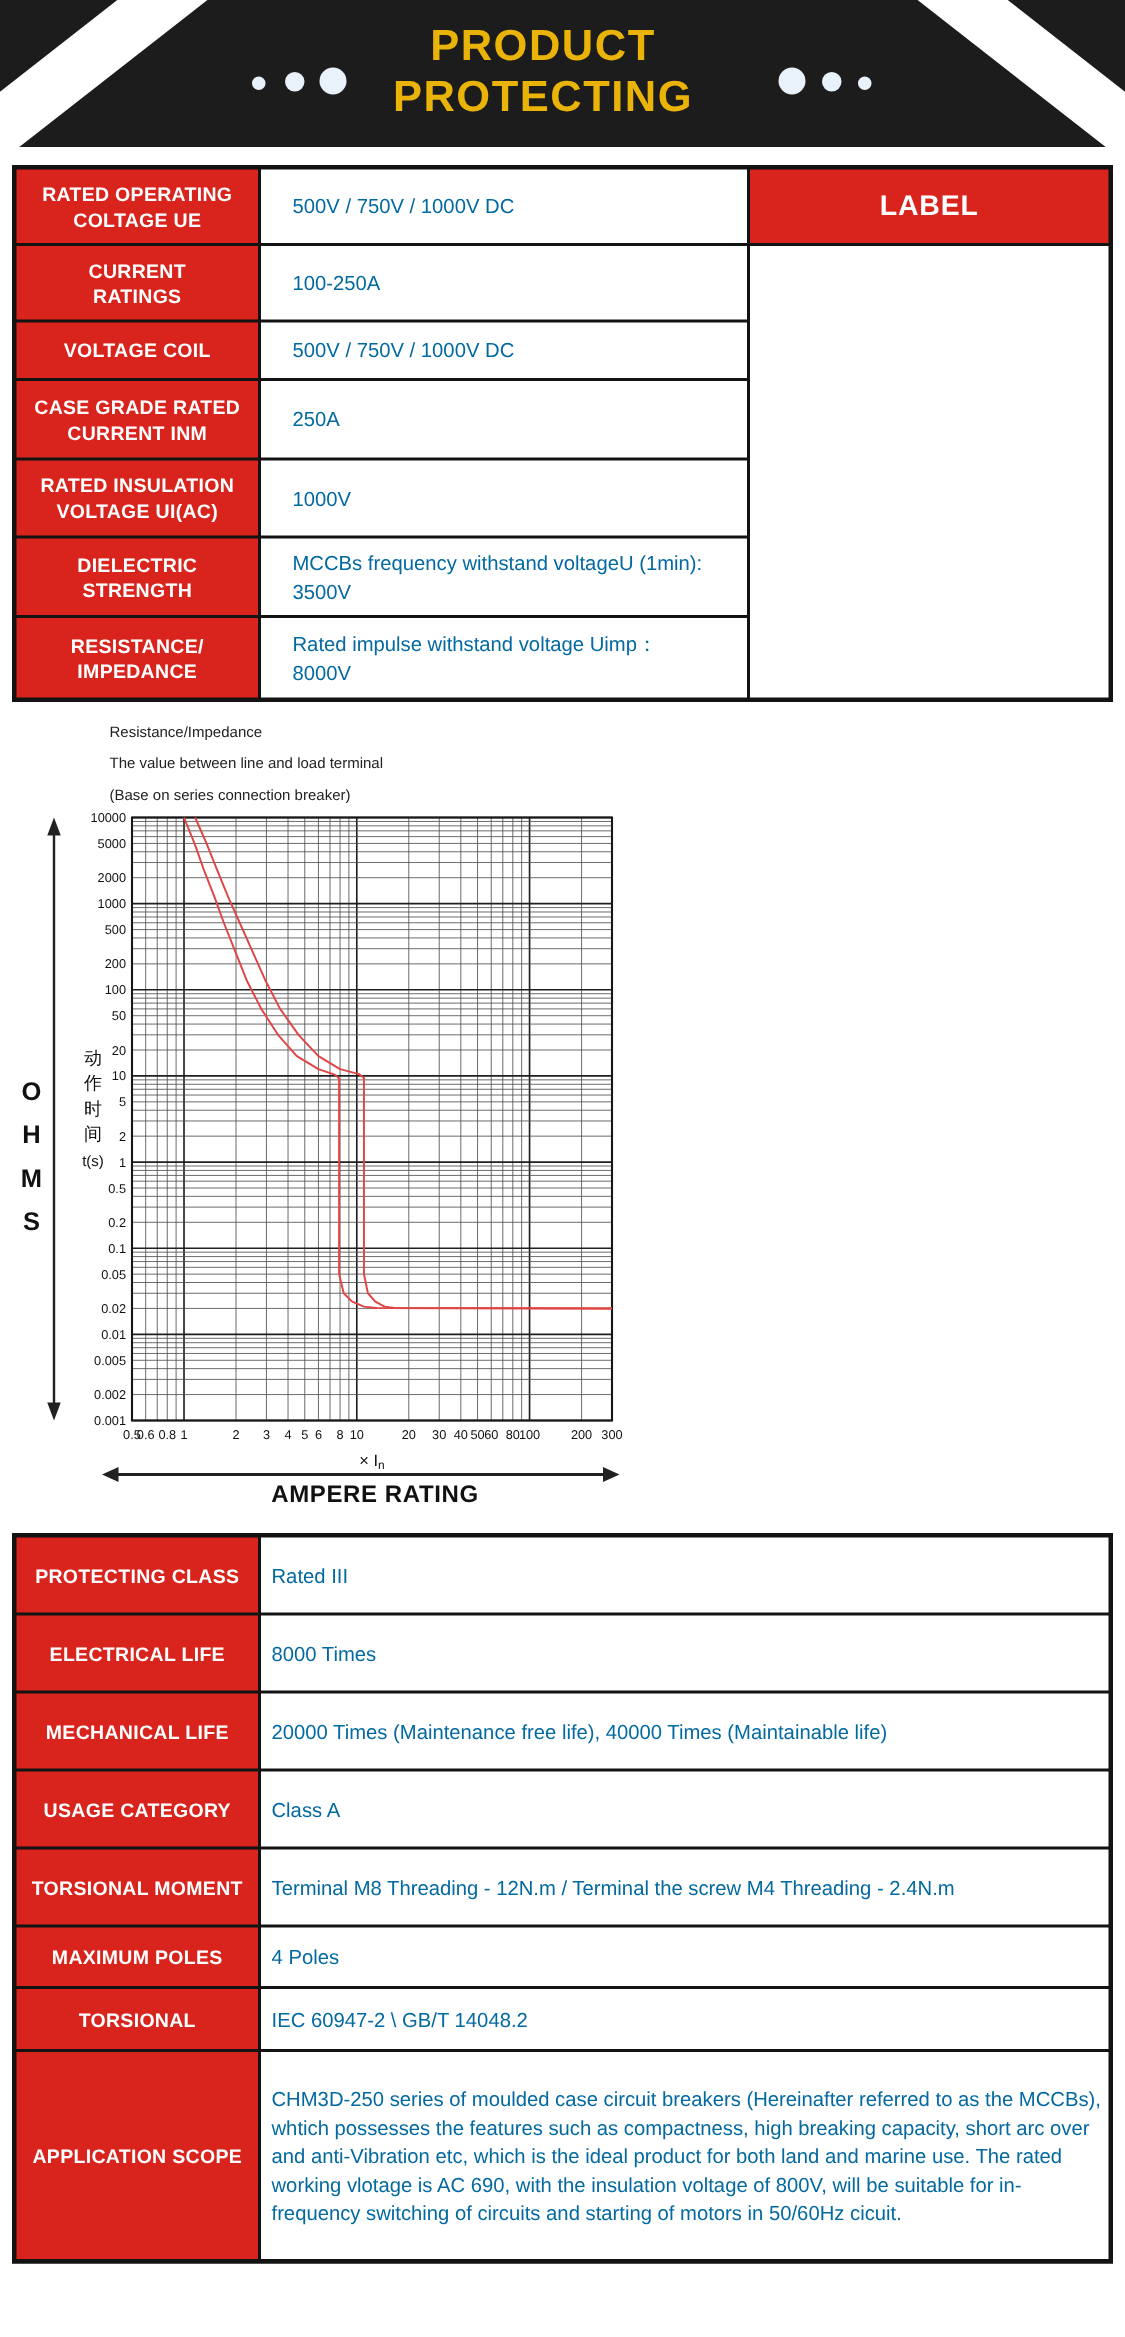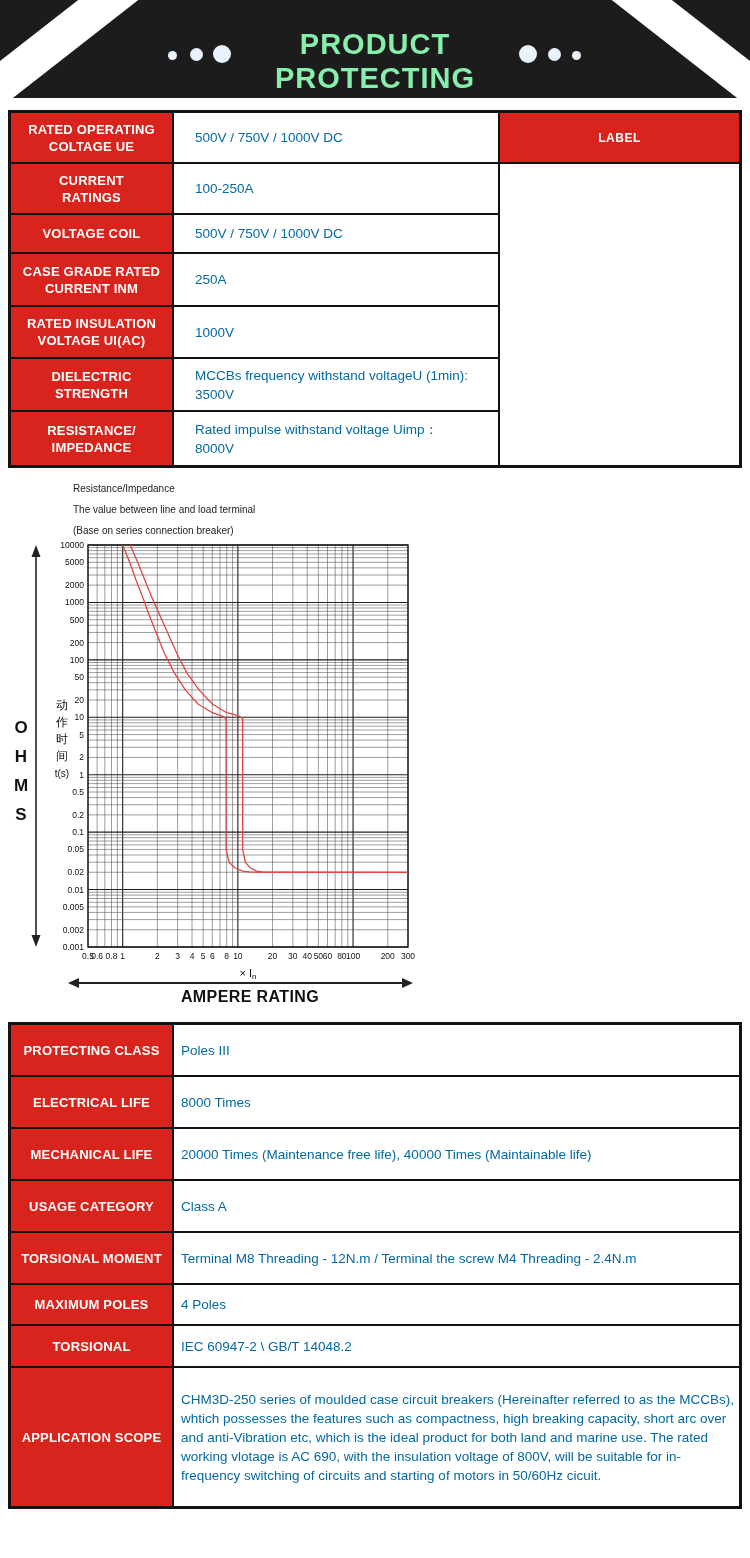--- a/index.html
+++ b/index.html
@@ -6,43 +6,43 @@
   .page{
     position:relative;width:750px;height:1558px;background:#ffffff;
     font-family:"Liberation Sans",sans-serif;overflow:hidden;
   }
   
   .banner{position:absolute;left:0;top:0;width:750px;height:98px;background:#1d1c1c;overflow:hidden;}
   .stripe{position:absolute;width:320px;height:37px;background:#ffffff;}
   .stripe-left{left:-110px;top:27px;transform:rotate(-38deg);}
   .stripe-right{left:540px;top:27px;transform:rotate(38deg);}
   .banner-title{
-    position:absolute;left:0;top:14px;width:724px;margin:13px;text-align:center;
-    color:#86efac;font-size:29px;font-weight:700;line-height:34px;letter-spacing:1px;
+    position:absolute;left:0;top:14px;width:724px;margin:0;text-align:center;
+    color:#eab308;font-size:29px;font-weight:700;line-height:34px;letter-spacing:1px;
   }
   .dot{position:absolute;border-radius:50%;background:#e9f1fb;}
   
   .spec-table{
     position:absolute;background:#131313;border:3px solid #131313;display:grid;gap:2px;
   }
   .table1{left:8px;top:110px;width:728px;grid-template-columns:161px 324px 1fr;
     grid-template-rows:49px 49px 37px 51px 50px 51px 53px;}
   .table2{left:8px;top:1022px;width:728px;grid-template-columns:161px 1fr;
     grid-template-rows:50px 50px 50px 50px 50px 39px 40px 138px;}
   .cell{display:flex;align-items:center;}
   .lbl{
     background:#d8241c;color:#ffffff;font-weight:700;font-size:13px;line-height:17px;
     justify-content:center;text-align:center;white-space:pre-line;letter-spacing:.2px;padding:0 4px;
   }
   .val{
     background:#ffffff;color:#0369a1;font-size:13.5px;line-height:19px;
     padding-left:21px;padding-right:0;white-space:pre-line;
   }
   .table2 .val{padding-left:7px;}
-  .hdr{background:#d8241c;color:#ffffff;font-weight:700;font-size:12px;justify-content:center;letter-spacing:.5px;}
+  .hdr{background:#d8241c;color:#ffffff;font-weight:700;font-size:19px;justify-content:center;letter-spacing:.5px;}
   .body-blank{background:#ffffff;}
   .val.paragraph{font-size:13.5px;line-height:19px;text-align:left;}
   
   .chart-captions{
     position:absolute;left:73px;top:478px;font-size:10px;color:#222222;line-height:21px;white-space:pre-line;
   }
   #chart-svg{position:absolute;left:0;top:537px;width:440px;height:448px;}
   #chart-svg text{font-family:"Liberation Sans","DejaVu Sans",sans-serif;}
   .h-arrow{position:absolute;left:78px;top:982px;width:325px;height:2px;background:#222222;}
   .h-arrow::before,.h-arrow::after{
@@ -262,21 +262,21 @@
         <polygon points="36,410 31.5,398 40.5,398" fill="#222"></polygon>
       </g>
       <polyline points="122.67,8.00 129.67,25.29 135.80,42.58 142.96,60.88 149.22,78.17 156.08,95.46 164.34,116.31 174.18,135.60 185.34,152.89 197.91,167.05 212.30,175.74 223.47,179.55 226.07,182.10 226.07,312.43 229.14,325.17 234.76,330.74 242.63,334.07 250.98,335.04 408.00,335.28" fill="none" stroke="#e04545" stroke-width="1.3" stroke-linejoin="round"></polyline>
       <polyline points="130.10,8.00 137.69,25.29 144.60,42.58 152.08,60.88 159.79,78.17 167.50,95.46 176.79,116.31 186.75,135.60 199.01,152.89 212.30,167.05 226.70,175.74 239.34,179.07 242.63,181.57 242.63,312.43 245.28,325.17 250.21,330.74 256.45,334.07 262.91,335.04 408.00,335.28" fill="none" stroke="#e04545" stroke-width="1.3" stroke-linejoin="round"></polyline>
     </svg>
   <div class="h-arrow"></div>
   <div class="x-caption">AMPERE RATING</div>
 
   <section class="spec-table table2">
     <div class="cell lbl" style="grid-area:1/1">PROTECTING CLASS</div>
-    <div class="cell val" style="grid-area:1/2">Poles III</div>
+    <div class="cell val" style="grid-area:1/2">Rated III</div>
     <div class="cell lbl" style="grid-area:2/1">ELECTRICAL LIFE</div>
     <div class="cell val" style="grid-area:2/2">8000 Times</div>
     <div class="cell lbl" style="grid-area:3/1">MECHANICAL LIFE</div>
     <div class="cell val" style="grid-area:3/2">20000 Times (Maintenance free life), 40000 Times (Maintainable life)</div>
     <div class="cell lbl" style="grid-area:4/1">USAGE CATEGORY</div>
     <div class="cell val" style="grid-area:4/2">Class A</div>
     <div class="cell lbl" style="grid-area:5/1">TORSIONAL MOMENT</div>
     <div class="cell val" style="grid-area:5/2">Terminal M8 Threading - 12N.m / Terminal the screw M4 Threading - 2.4N.m</div>
     <div class="cell lbl" style="grid-area:6/1">MAXIMUM POLES</div>
     <div class="cell val" style="grid-area:6/2">4 Poles</div>

